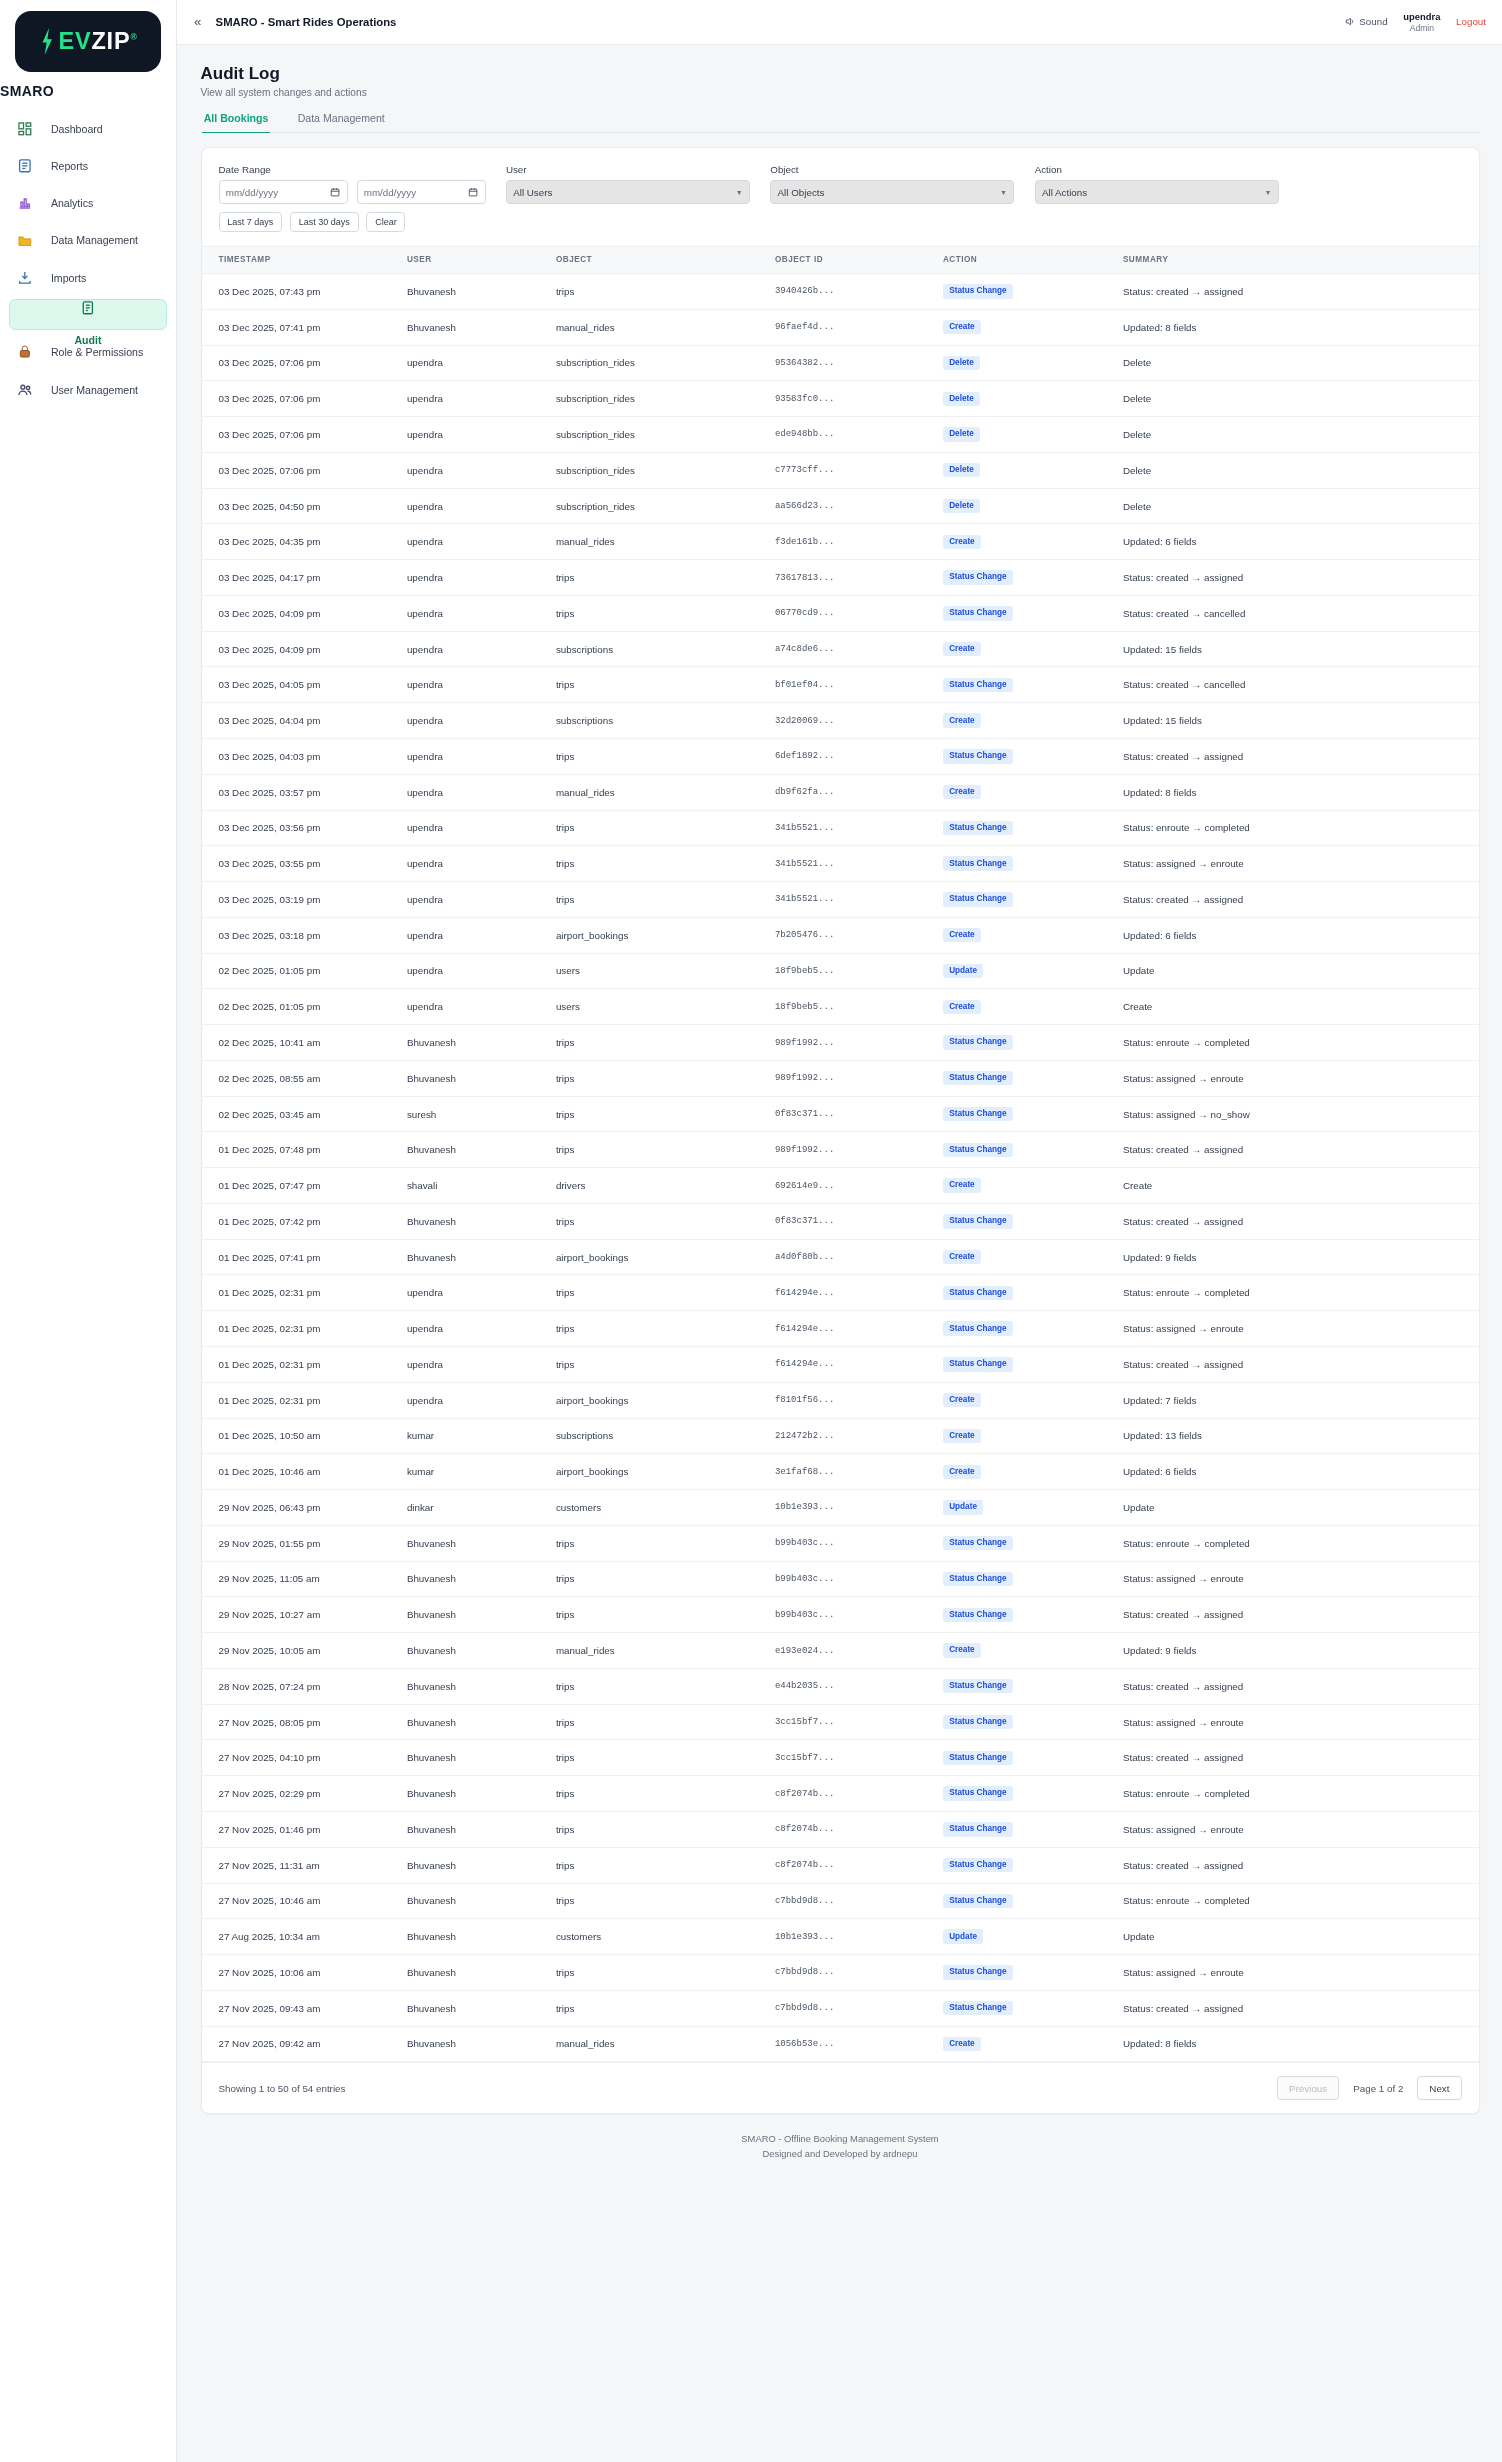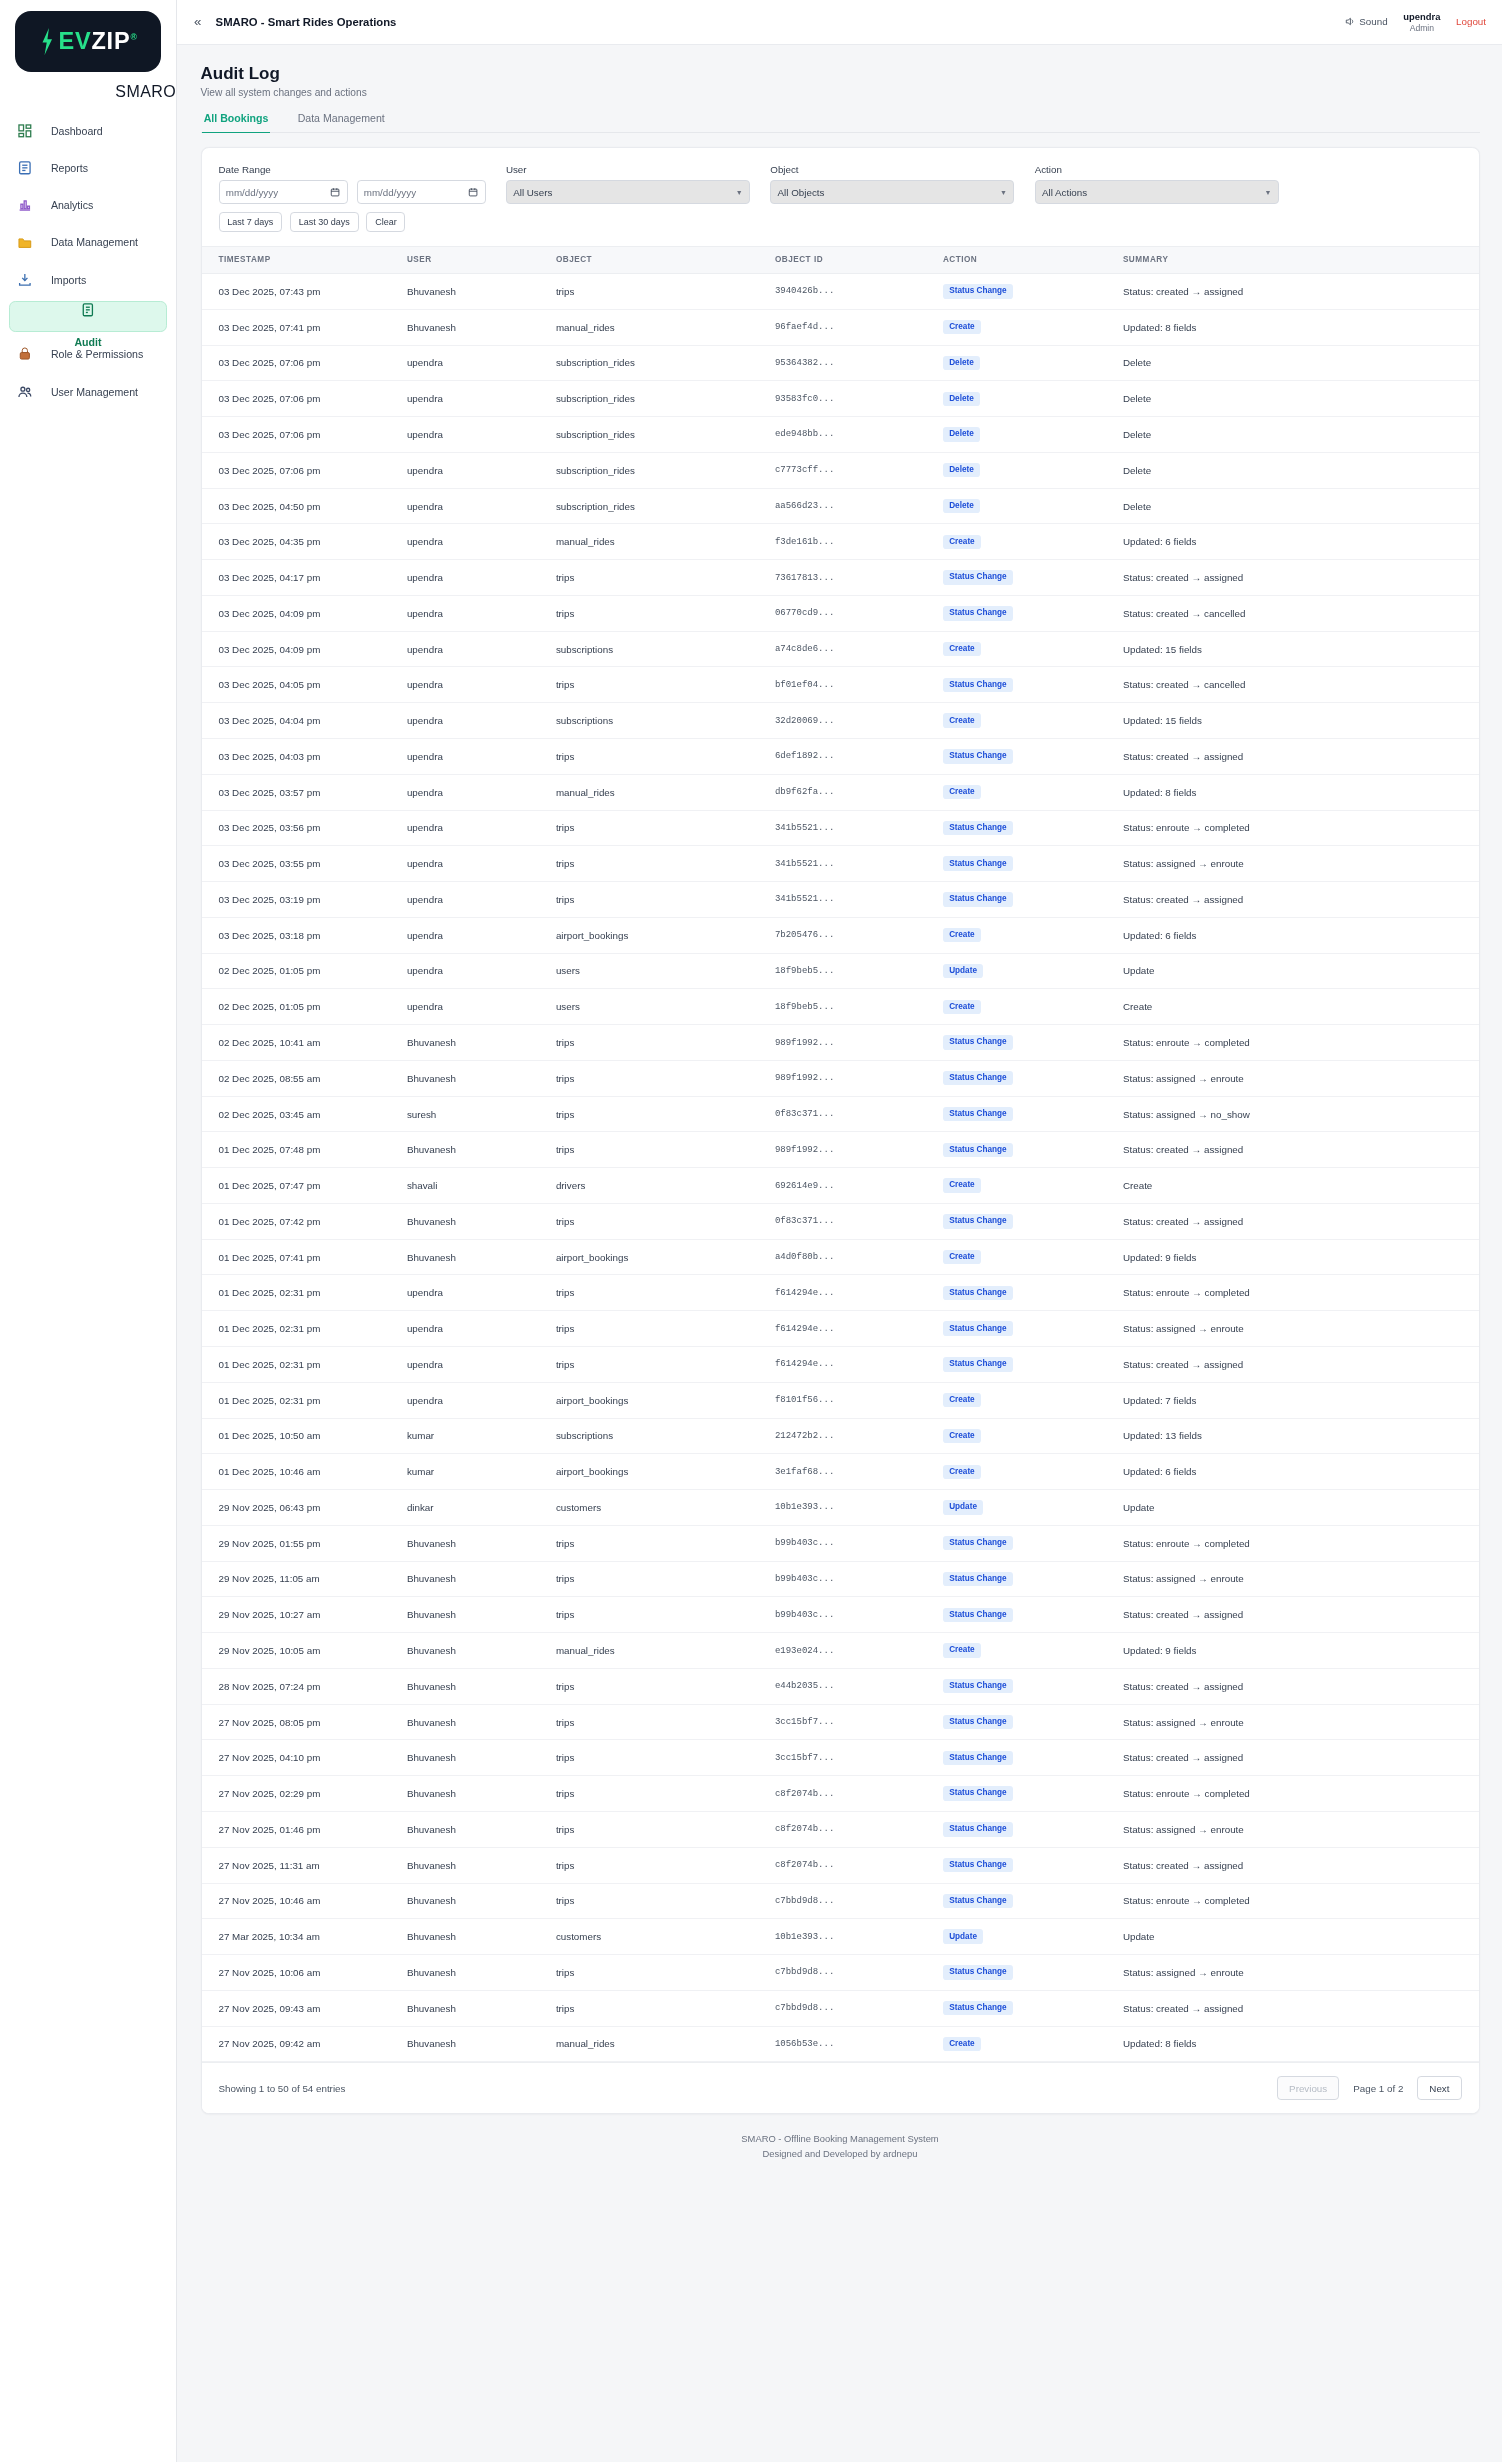--- a/index.html
+++ b/index.html
@@ -37,23 +37,23 @@
     width:17px;height:27px;
     background:#27e08a;
     clip-path:polygon(62% 0,24% 54%,49% 54%,36% 100%,80% 42%,53% 42%);
   }
   .brand-text {
     font-size:23.5px; font-weight:bold; letter-spacing:0.8px; color:#ffffff;
   }
   .brand-text .green { color:#27e08a; }
   .brand-reg { font-size:8.6px; color:#27e08a; vertical-align:super; }
   .brand-name {
-    text-align:right;
-    font-size:16px;
-    font-weight:normal;
+    text-align:left;
+    font-size:14px;
+    font-weight:bold;
     color:#111827;
     margin:11px 0 14px 0;
     letter-spacing:0.4px;
   }
   .nav { padding:0 9.4px; }
   .nav-item {
     display:flex; align-items:center; gap:18px;
     height:31px;
     padding:0 7.8px;
     border-radius:6.3px;
@@ -786,21 +786,21 @@
               </tr>
               <tr>
                 <td class="col-ts">27 Nov 2025, 10:46 am</td>
                 <td class="col-user">Bhuvanesh</td>
                 <td class="col-obj">trips</td>
                 <td class="col-id mono">c7bbd9d8...</td>
                 <td class="col-act"><span class="badge status">Status Change</span></td>
                 <td>Status: enroute → completed</td>
               </tr>
               <tr>
-                <td class="col-ts">27 Mar 2025, 10:34 am</td>
+                <td class="col-ts">27 Aug 2025, 10:34 am</td>
                 <td class="col-user">Bhuvanesh</td>
                 <td class="col-obj">customers</td>
                 <td class="col-id mono">10b1e393...</td>
                 <td class="col-act"><span class="badge update">Update</span></td>
                 <td>Update</td>
               </tr>
               <tr>
                 <td class="col-ts">27 Nov 2025, 10:06 am</td>
                 <td class="col-user">Bhuvanesh</td>
                 <td class="col-obj">trips</td>

